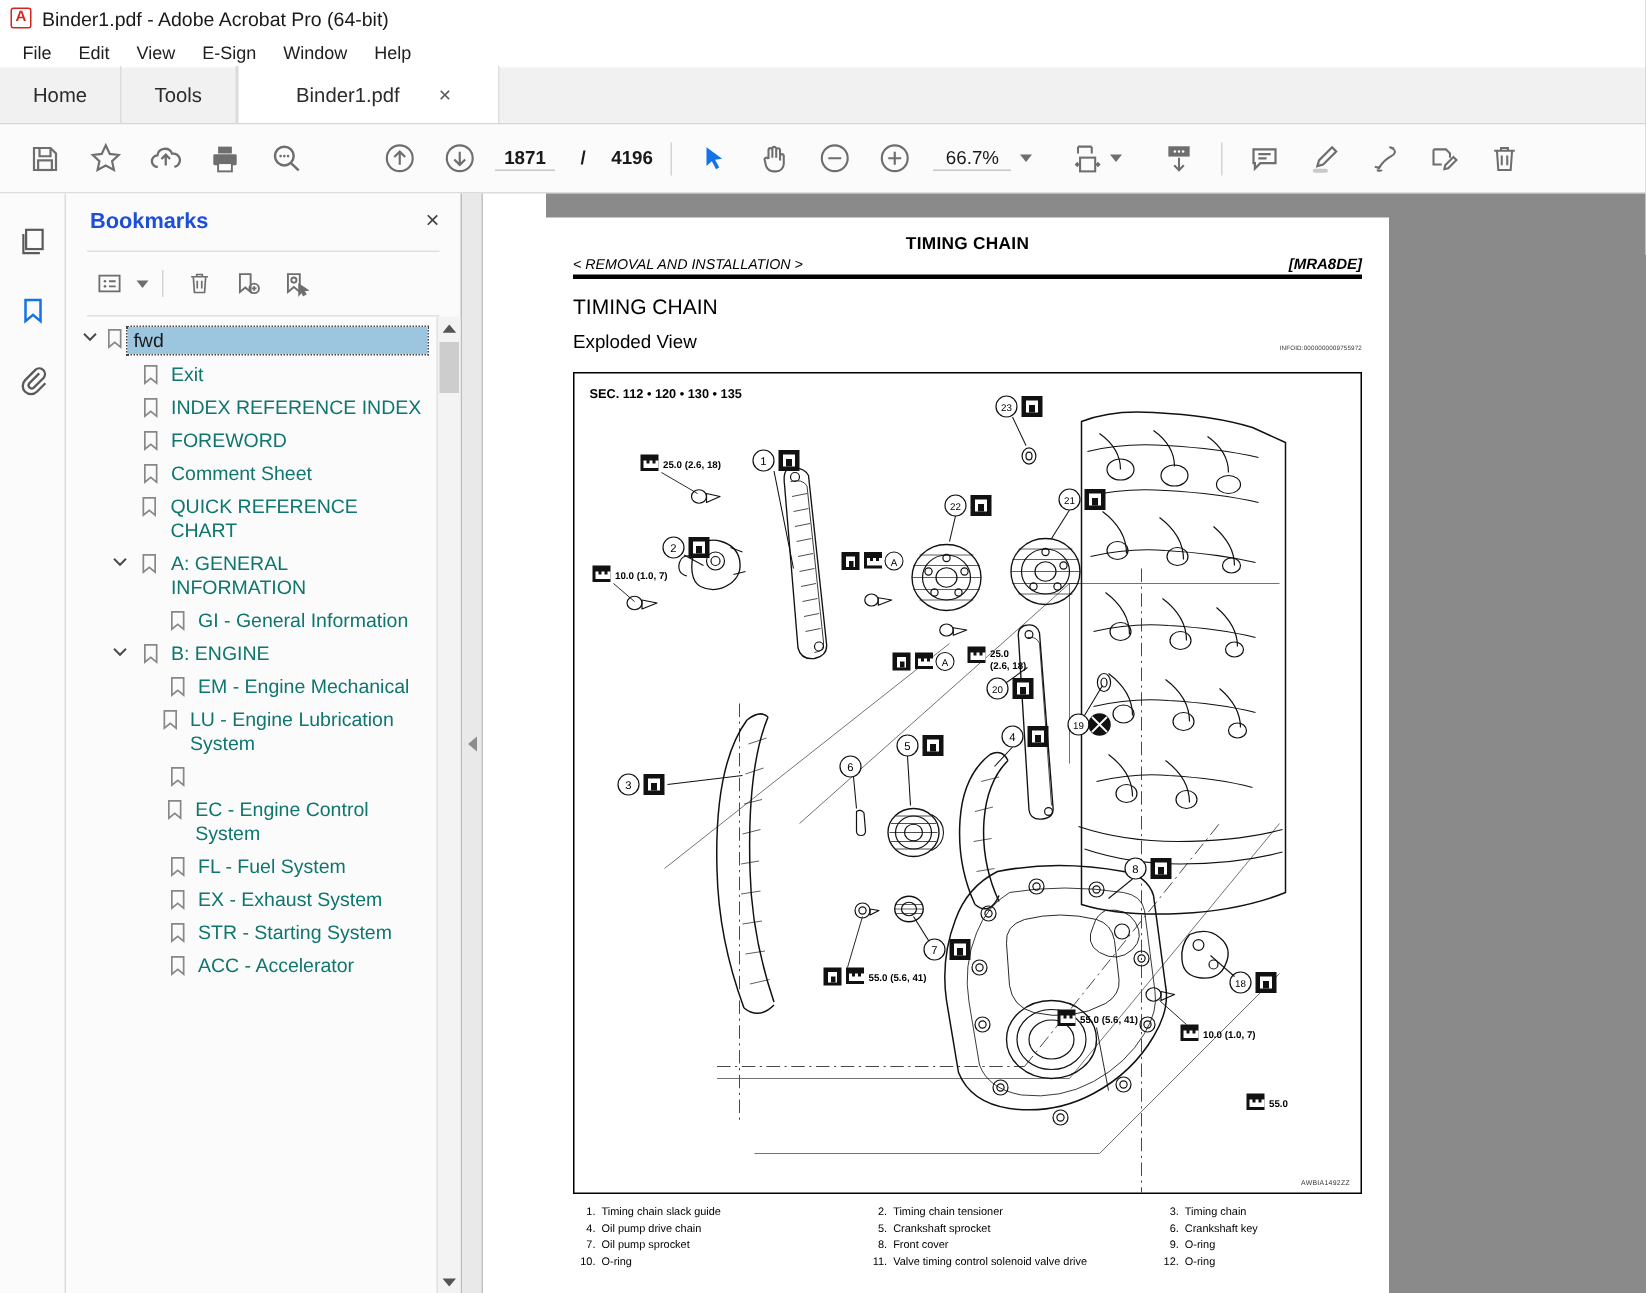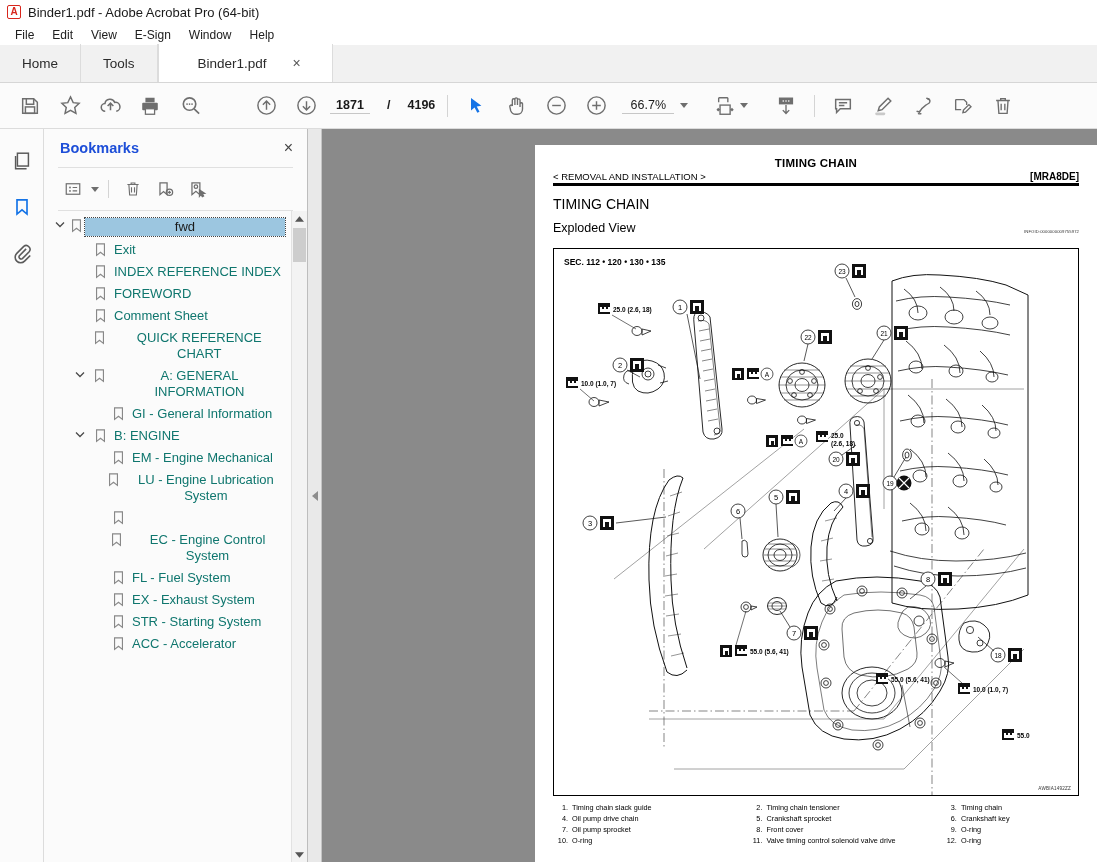--- a/index.html
+++ b/index.html
@@ -105,21 +105,21 @@
     height: 38px; display: flex; align-items: center; justify-content: space-between;
     padding: 0 14px 0 16px;
   }
   .bm-title { font-size: 14.5px; color: #1d4ed8; font-weight: bold; }
   .bm-close { font-size: 16px; color: #444; line-height: 1; }
   .bm-rule { height: 1px; background: #e0e0e0; margin: 0 14px; }
   .bm-tools { height: 42px; display: flex; align-items: center; padding-left: 14px; gap: 2px; }
   .bm-tool { width: 30px; height: 30px; display:flex; align-items:center; justify-content:center; color:#6e6e6e; }
   .bm-tool-sep { width: 1px; height: 18px; background: #d4d4d4; margin: 0 7px; }
 
-  .bm-tree-wrap { flex: 1 1 auto; display: flex; min-height: 0; text-align: center; }
+  .bm-tree-wrap { flex: 1 1 auto; display: flex; min-height: 0; }
   .bm-tree { flex: 1 1 auto; overflow: hidden; padding-top: 4px; }
   .bm-row { display: flex; align-items: flex-start; min-height: 22px; padding: 3px 0; }
   .bm-indent { flex: 0 0 auto; }
   .bm-twisty {
     width: 20px; display: flex; align-items: flex-start; justify-content: center;
     padding-top: 3px; color: #4a4a4a;
   }
   .bm-twisty.empty { visibility: hidden; }
   .bm-icon { width: 20px; display: flex; align-items: flex-start; justify-content: center; padding-top: 1px; color:#888; }
   .bm-label {
@@ -142,30 +142,30 @@
   .collapse-bar {
     width: 14px; background: #e9e9e9; border-right: 1px solid #c4c4c4;
     display: flex; align-items: center; justify-content: center; flex: 0 0 14px;
   }
   .collapse-tri {
     width: 0; height: 0; border-top: 5px solid transparent; border-bottom: 5px solid transparent;
     border-right: 6px solid #8d8d8d;
   }
 
   
-  .viewer { flex: 1 1 auto; background: #8a8a8a; display: flex; justify-content: flex-end;
-            padding-top: 16px; min-width: 0; overflow: hidden; }
+  .viewer { flex: 1 1 auto; background: #8a8a8a; display: flex; justify-content: flex-start;
+            padding-top: 16px; min-width: 0; overflow: hidden; margin-left: 42px; }
   .page {
     width: 562px; background: #ffffff; padding: 12px 18px 0 18px;
     font-family: "Liberation Sans", sans-serif; position: relative;
   }
 
   .pg-header { position: relative; height: 34px; }
   .pg-h-title { text-align: center; font-size: 11.5px; font-weight: bold; color:#000; letter-spacing: .2px; }
-  .pg-h-row { display: flex; justify-content: space-between; align-items: flex-end; margin-top: 2px; }
+  .pg-h-row { display: flex; justify-content: space-between; align-items: flex-end; margin-top: 2px; font-style: italic; }
   .pg-h-left { font-size: 9.5px; color:#000; }
   .pg-h-right { font-size: 10px; font-weight: bold; color:#000; }
   .pg-rule { height: 2.5px; background: #000; margin-top: 1px; }
   .pg-sec-title { font-size: 14px; color:#000; margin-top: 5px; }
   .pg-sub-row { display:flex; justify-content: space-between; align-items: flex-end; margin-top: 9px; }
   .pg-sub { font-size: 12.5px; color:#000; }
   .pg-infoid { font-size: 4.2px; color:#333; letter-spacing: .1px; transform: translateY(-1px); }
 
   .fig {
     margin-top: 13px; border: 1px solid #000; height: 548px; position: relative;

